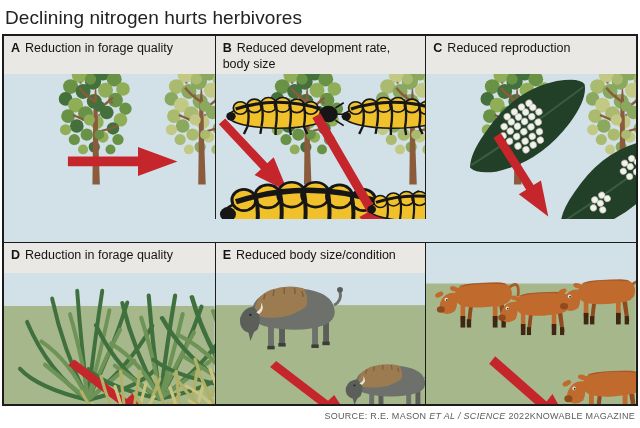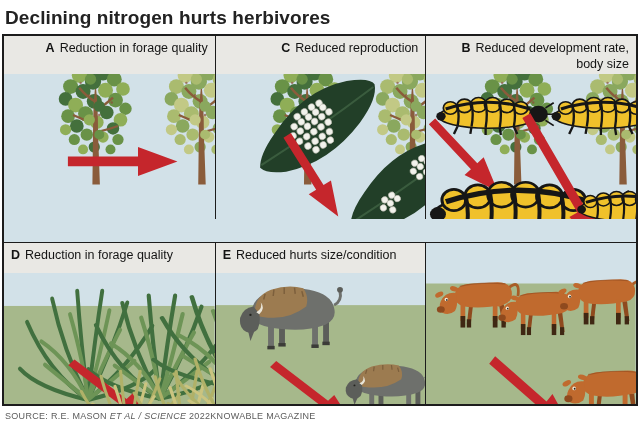--- a/index.html
+++ b/index.html
@@ -2,43 +2,43 @@
 <html style="--c-title_text: #222222; --c-border: #1c1c1c; --c-header_bg: #e9e8e4; --c-sky: #d2e1e8; --c-ground: #a6b88b; --c-arrow: #c5262c; --c-trunk: #8a5c3b; --c-leaf_dark: #223f28; --c-egg: #f2f2ec; --c-caterpillar_yellow: #f0c12b; --c-bison_gray: #6e706c; --c-bison_brown: #9c7b50; --c-calf_orange: #c06a2e; --c-footer_text: #5b5b5b;"><head>
 <meta charset="utf-8">
 <style>
   html,body{margin:0;padding:0;}
   body{
     width:640px;height:428px;overflow:hidden;background:#ffffff;
     font-family:"Liberation Sans", sans-serif;
     position:relative;
   }
   .title{
-    padding:7px 8px 5px 5px;font-size:19px;font-weight:bold;
+    padding:7px 8px 5px 5px;font-size:19px;font-weight:normal;
     color:var(--c-title_text,#222222);letter-spacing:.1px;
   }
   .figure{
     margin:0 2px;border:2px solid var(--c-border,#1c1c1c);
     display:grid;grid-template-columns:1fr 1fr 1fr;grid-template-rows:183px 185px;
     background:var(--c-sky,#d2e1e8);
   }
   .panel{position:relative;display:flex;flex-direction:column;overflow:hidden;}
   .panel:nth-child(3n+2),.panel:nth-child(3n){border-left:1.5px solid var(--c-border,#1c1c1c);}
   .panel:nth-child(n+4){border-top:1.5px solid var(--c-border,#1c1c1c);margin-top:23px;}
   .panel-header{
     background:var(--c-header_bg,#e9e8e4);
     padding:4px 7px 0 7px;font-size:12.5px;line-height:1.3;color:#141414;
     flex:0 0 auto;
   }
-  .row-top .panel-header{height:34px;text-align:right;}
+  .row-top .panel-header{height:34px;}
   .row-bottom .panel-header{height:26px;}
   .panel-letter{font-weight:bold;margin-right:5px;}
   .scene{position:relative;flex:1 1 auto;}
   .scene svg{position:absolute;left:0;top:0;width:100%;height:100%;display:block;}
   .footer{
-    margin:0 2px;padding:5px 3px 0 3px;display:flex;justify-content:flex-start;
+    margin:0 2px;padding:5px 3px 0 3px;display:flex;justify-content:flex-end;
     font-size:9px;color:var(--c-footer_text,#5b5b5b);letter-spacing:.3px;
   }
   .footer .em{font-style:italic;}
   
   .tree-healthy{--f1:#44703c;--f2:#699247;--f3:#8fae57;}
   .tree-pale{--f1:#8aa85e;--f2:#aabb6f;--f3:#c2c985;}
   .grass-green{--g1:#41703f;--g2:#6d9456;}
   .grass-dry{--g1:#b0b168;--g2:#cbc47f;}
   .hidden-defs{position:absolute;width:0;height:0;overflow:hidden;}
 </style>
@@ -244,53 +244,53 @@
         <rect x="0" y="0" width="211" height="147" fill="var(--c-sky,#d2e1e8)"></rect>
         <use href="#sym-tree" class="tree-healthy" transform="translate(2,-16) scale(0.85)"></use>
         <use href="#sym-tree" class="tree-pale" transform="translate(108,-16) scale(0.85)"></use>
         <use href="#sym-arrow" transform="translate(64,46) scale(0.52,0.58)"></use>
       </svg>
     </div>
   </div>
 
   <div class="panel row-top">
     <div class="panel-header">
-      <span class="panel-letter">C</span><span>Reduced reproduction</span>
-    </div>
-    <div class="scene">
-      <svg viewBox="0 0 211 147" preserveAspectRatio="none">
-        <rect x="0" y="0" width="211" height="147" fill="var(--c-sky,#d2e1e8)"></rect>
-        <use href="#sym-tree" class="tree-healthy" transform="translate(2,-16) scale(0.85)"></use>
-        <use href="#sym-tree" class="tree-pale" transform="translate(108,-16) scale(0.85)"></use>
-        <use href="#sym-leaf-big" transform="translate(14,30) rotate(-20) scale(0.7)"></use>
-        <use href="#sym-arrow" transform="translate(104,42) rotate(58) scale(0.46,0.52)"></use>
-        <use href="#sym-leaf-small" transform="translate(106,90) rotate(-20) scale(0.68)"></use>
-      </svg>
-    </div>
-  </div>
-
-  <div class="panel row-top">
-    <div class="panel-header">
       <span class="panel-letter">B</span><span>Reduced development rate, body size</span>
     </div>
     <div class="scene">
       <svg viewBox="0 0 211 147" preserveAspectRatio="none">
         <rect x="0" y="0" width="211" height="147" fill="var(--c-sky,#d2e1e8)"></rect>
         <use href="#sym-tree" class="tree-healthy" transform="translate(2,-16) scale(0.85)"></use>
         <use href="#sym-tree" class="tree-pale" transform="translate(108,-16) scale(0.85)"></use>
         <use href="#sym-caterpillar" transform="translate(8,4) scale(0.56,0.5)"></use>
         <use href="#sym-arrow" transform="translate(34,22) rotate(47) scale(0.46,0.52)"></use>
         <use href="#sym-caterpillar" transform="translate(0,76) scale(0.95,0.85)"></use>
         <use href="#sym-caterpillar" transform="translate(124,4) scale(0.56,0.5)"></use>
         <use href="#sym-arrow" transform="translate(136,22) rotate(60) scale(0.82,0.55)"></use>
         <use href="#sym-caterpillar" transform="translate(150,100) scale(0.52,0.48)"></use>
       </svg>
     </div>
   </div>
 
+  <div class="panel row-top">
+    <div class="panel-header">
+      <span class="panel-letter">C</span><span>Reduced reproduction</span>
+    </div>
+    <div class="scene">
+      <svg viewBox="0 0 211 147" preserveAspectRatio="none">
+        <rect x="0" y="0" width="211" height="147" fill="var(--c-sky,#d2e1e8)"></rect>
+        <use href="#sym-tree" class="tree-healthy" transform="translate(2,-16) scale(0.85)"></use>
+        <use href="#sym-tree" class="tree-pale" transform="translate(108,-16) scale(0.85)"></use>
+        <use href="#sym-leaf-big" transform="translate(14,30) rotate(-20) scale(0.7)"></use>
+        <use href="#sym-arrow" transform="translate(104,42) rotate(58) scale(0.46,0.52)"></use>
+        <use href="#sym-leaf-small" transform="translate(106,90) rotate(-20) scale(0.68)"></use>
+      </svg>
+    </div>
+  </div>
+
   <div class="panel row-bottom">
     <div class="panel-header">
       <span class="panel-letter">D</span><span>Reduction in forage quality</span>
     </div>
     <div class="scene">
       <svg viewBox="0 0 211 155" preserveAspectRatio="none">
         <rect x="0" y="0" width="211" height="155" fill="var(--c-sky,#d2e1e8)"></rect>
         <rect x="0" y="39" width="211" height="116" fill="var(--c-ground,#a6b88b)"></rect>
         <use href="#sym-grass" class="grass-green" transform="translate(6,12) scale(0.74,0.95)"></use>
         <use href="#sym-grass" class="grass-green" transform="translate(74,18) scale(0.78,0.9)"></use>
@@ -298,21 +298,21 @@
         <use href="#sym-arrow" transform="translate(96,74) rotate(42) scale(0.52,0.55)"></use>
         <use href="#sym-grass" class="grass-dry" transform="translate(64,110) scale(0.58,0.62)"></use>
         <use href="#sym-grass" class="grass-dry" transform="translate(116,110) scale(0.62,0.66)"></use>
         <use href="#sym-grass" class="grass-dry" transform="translate(156,90) scale(0.62,0.6)"></use>
       </svg>
     </div>
   </div>
 
   <div class="panel row-bottom">
     <div class="panel-header">
-      <span class="panel-letter">E</span><span>Reduced hurts size/condition</span>
+      <span class="panel-letter">E</span><span>Reduced body size/condition</span>
     </div>
     <div class="scene">
       <svg viewBox="0 0 211 155" preserveAspectRatio="none">
         <rect x="0" y="0" width="211" height="155" fill="var(--c-sky,#d2e1e8)"></rect>
         <rect x="0" y="38" width="211" height="117" fill="var(--c-ground,#a6b88b)"></rect>
         <use href="#sym-bison" transform="translate(14,0) scale(0.56,0.63)"></use>
         <use href="#sym-arrow" transform="translate(86,76) rotate(42) scale(0.52,0.55)"></use>
         <use href="#sym-bison" transform="translate(122,96) scale(0.47,0.47)"></use>
       </svg>
     </div>

